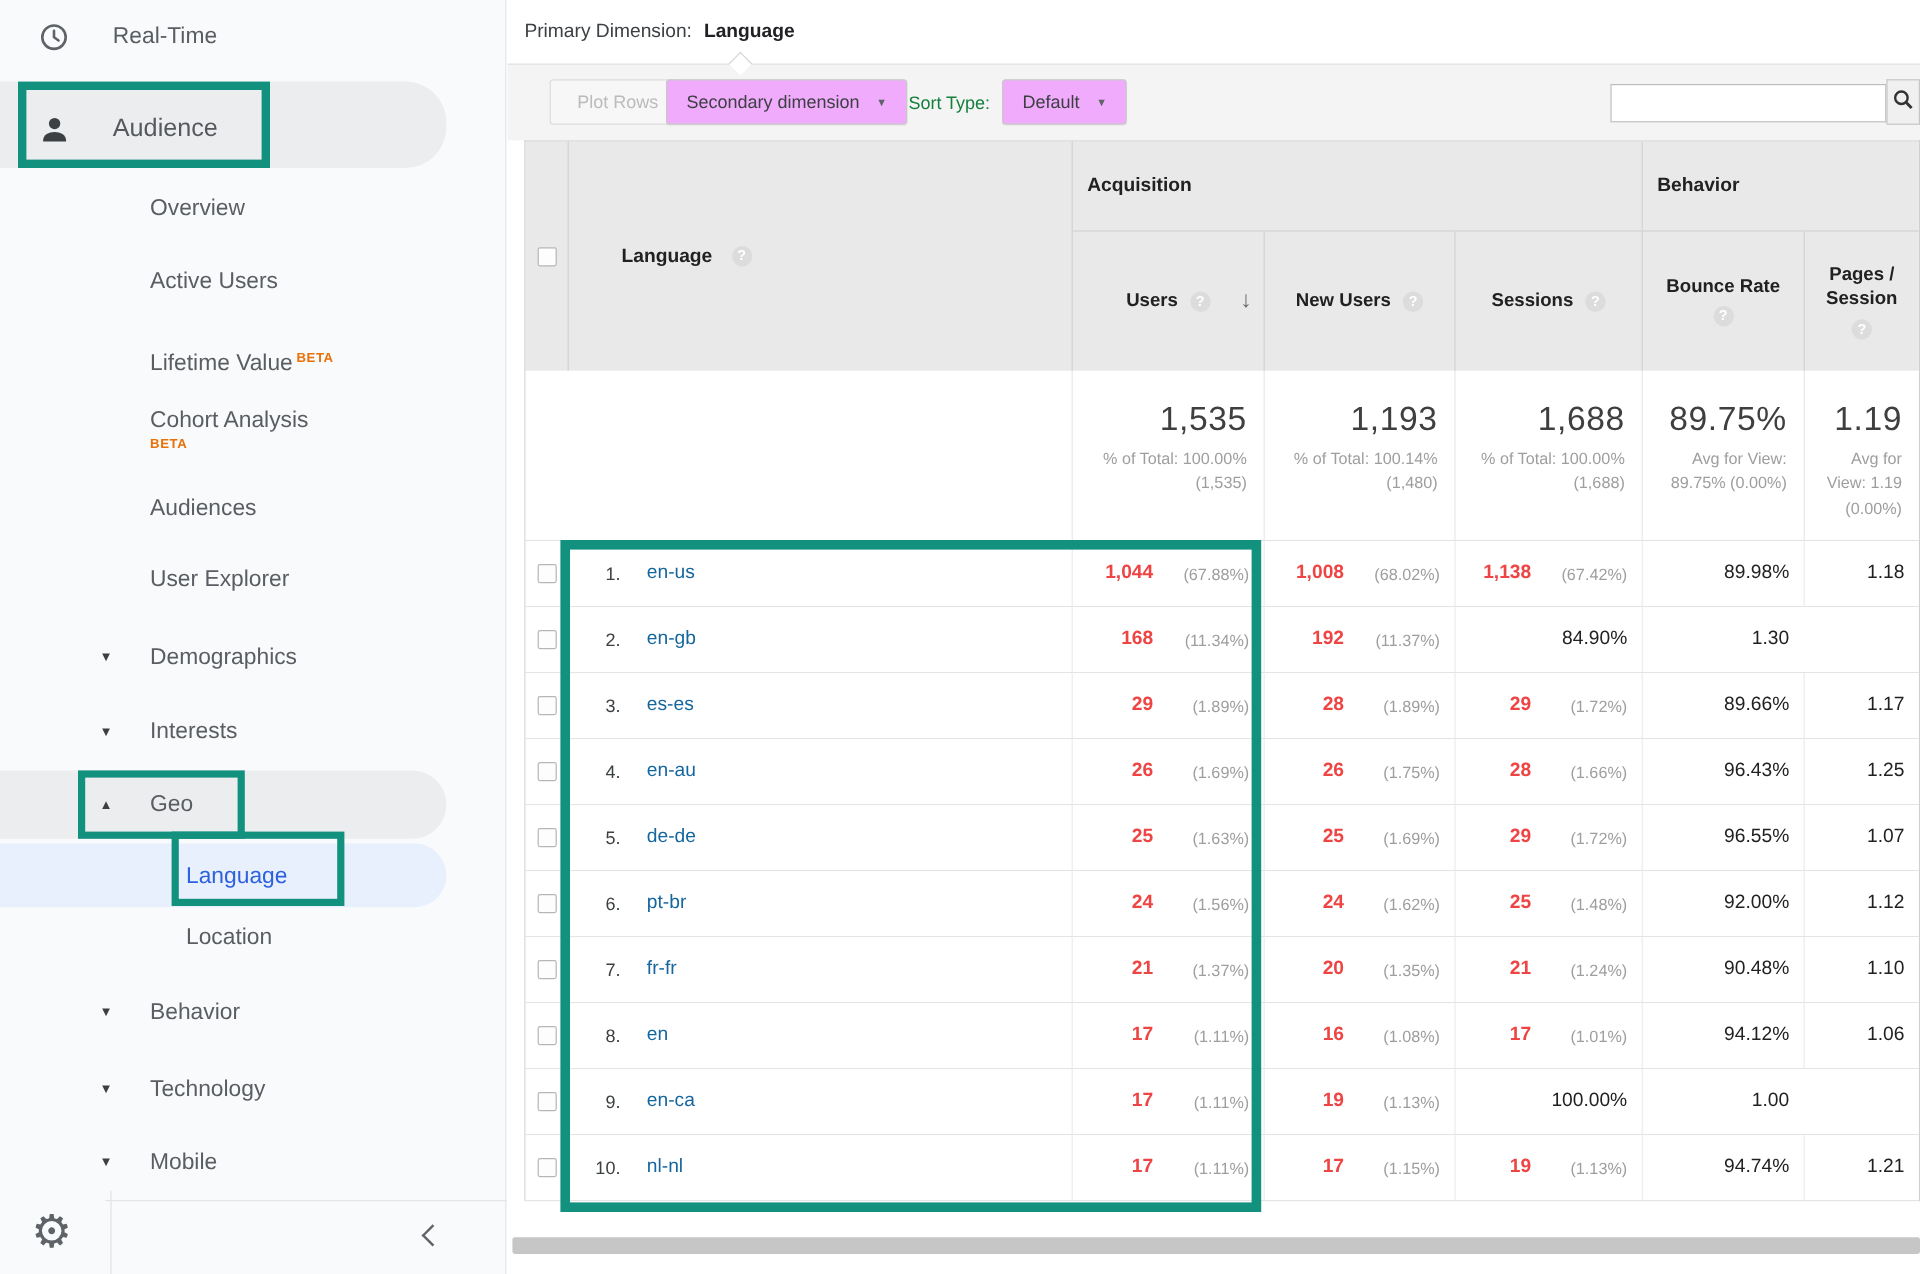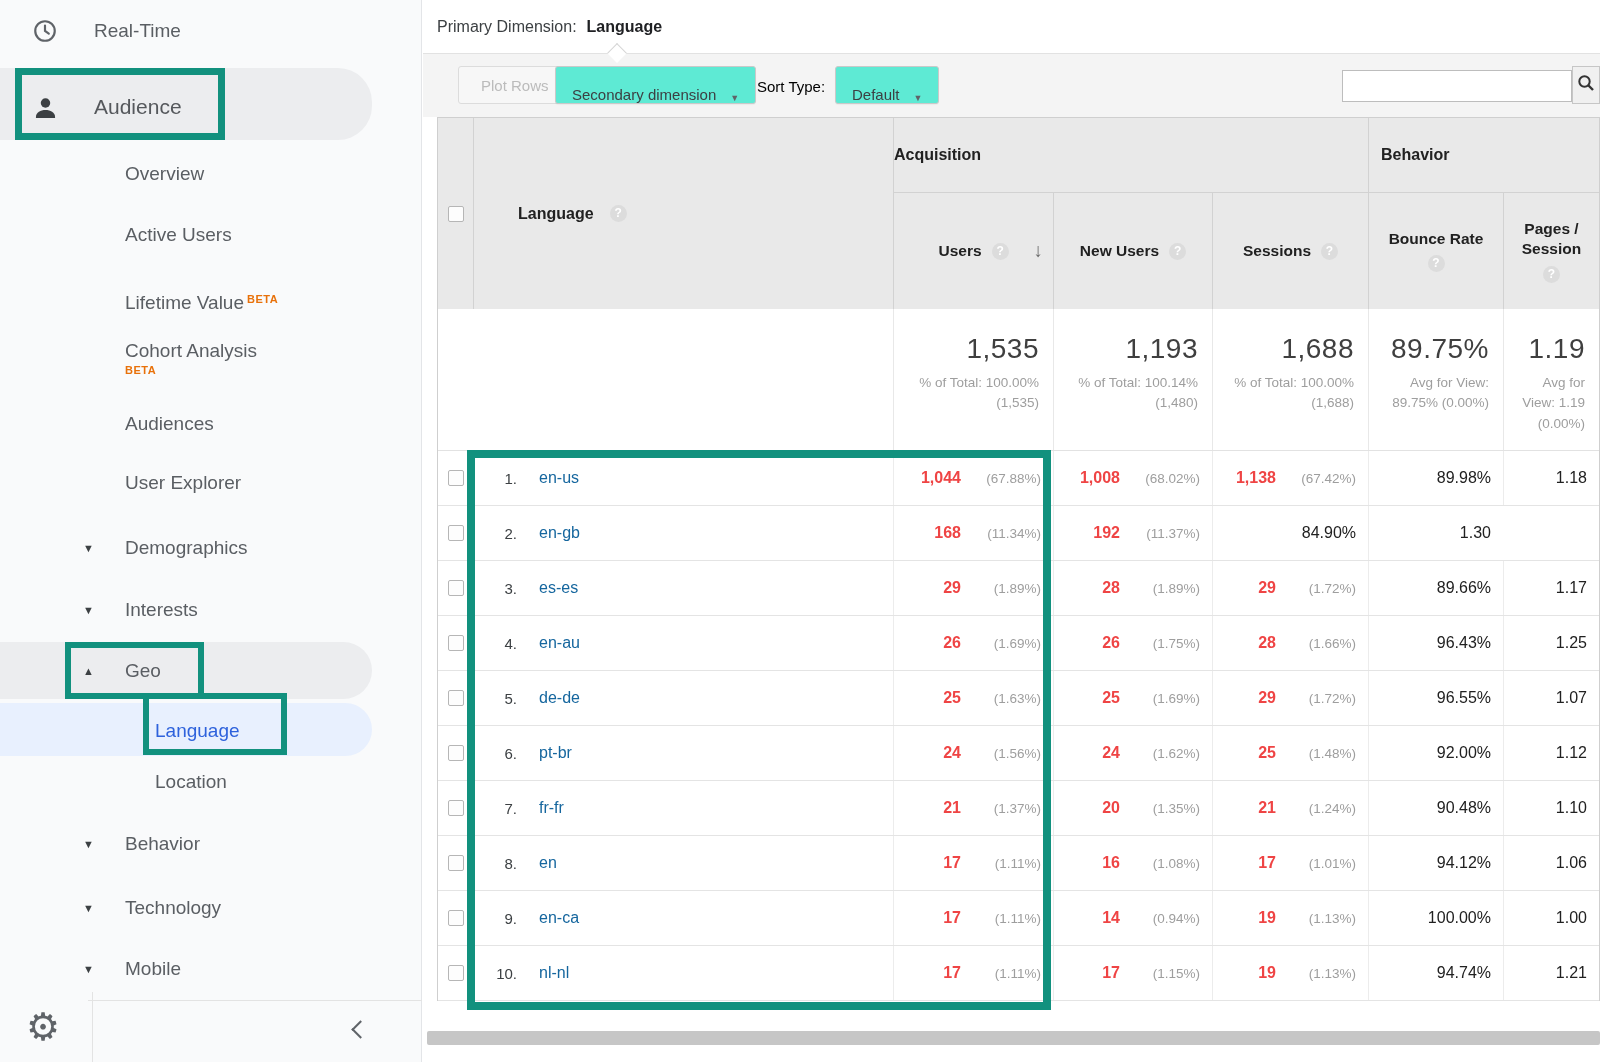--- a/index.html
+++ b/index.html
@@ -47,47 +47,47 @@
             display:flex; align-items:center; padding-left:14px; font-size:16px; color:#3C4043; }
   .pd-value { font-weight:bold; color:#202124; margin-left:10px; }
 
   .toolbar { position:absolute; left:0; top:53px; width:1177px; height:64px;
              background:#F4F4F4; border-top:1px solid #E2E2E2; }
   .notch { position:absolute; left:187px; top:-8px; width:14px; height:14px; background:#fff;
            border-left:1px solid #D5D5D5; border-top:1px solid #D5D5D5; transform:rotate(45deg); }
   .tbtn { position:absolute; top:12px; height:38px; border-radius:3px; font-size:15px;
           display:flex; align-items:center; padding:0 16px; cursor:pointer; }
   .btn-disabled { left:35px; background:#F7F7F7; border:1px solid #DCDCDC; color:#BBBBBB; cursor:default;padding-left:22px; }
-  .btn-dd { background:#5eead4; border:1px solid #C9C9C9; color:#3C4043;
-            box-shadow:0 1px 1px rgba(0,0,0,.04); gap:14px;align-items:flex-end; }
+  .btn-dd { background:#f0abfc; border:1px solid #C9C9C9; color:#3C4043;
+            box-shadow:0 1px 1px rgba(0,0,0,.04); gap:14px; }
   .btn-secondary { left:132px; }
   .btn-default   { left:412px; }
   .dd-arrow { font-size:9px; color:#5F6368; }
   .sort-label { position:absolute; left:334px; top:0; height:64px; display:flex; align-items:center;
-                font-size:15px; color:#000000; }
+                font-size:15px; color:#15803d; }
   .search-input { position:absolute; left:919px; top:16px; width:230px; height:32px;
                   border:1px solid #BDBDBD; background:#fff; font-size:14px; padding:0 8px;
                   font-family:inherit; outline:none; }
   .search-btn { position:absolute; left:1149px; top:12px; width:28px; height:38px;
                 background:#F0F0F0; border:1px solid #C6C6C6; display:flex; align-items:center;
                 justify-content:center; cursor:pointer; }
 
   
   .table { position:absolute; left:14px; top:117px; width:1163px;
            border:1px solid #CFCFCF; border-bottom:none; font-size:16px; }
   .grid { display:grid; grid-template-columns:36px 419px 160px 159px 156px 135px 1fr; }
 
   .thead { background:#E9E9E9; grid-template-rows:75px 116px; }
   .thead > div { border-color:#D2D2D2; }
   .h-check { grid-row:1/3; grid-column:1; border-right:1px solid; display:flex;
              align-items:center; justify-content:center; }
   .h-lang  { grid-row:1/3; grid-column:2; display:flex; align-items:center;
              padding-left:44px; gap:16px; font-weight:bold; }
   .h-acq   { grid-row:1; grid-column:3/6; border-left:1px solid; border-bottom:1px solid;
-             display:flex; align-items:center; font-weight:bold; font-size:16px; }
+             display:flex; align-items:center; padding-left:12px; font-weight:bold; font-size:16px; }
   .h-beh   { grid-row:1; grid-column:6/8; border-left:1px solid; border-bottom:1px solid;
              display:flex; align-items:center; padding-left:12px; font-weight:bold; font-size:16px; }
   .h-metric { grid-row:2; border-left:1px solid; display:flex; flex-direction:column;
               align-items:center; justify-content:center; gap:7px; font-weight:bold;
               font-size:15.5px; position:relative; cursor:pointer; text-align:center; }
   .h-metric .hrow { display:flex; align-items:center; gap:10px; }
   .h-users { grid-column:3; } .h-newusers { grid-column:4; } .h-sessions { grid-column:5; }
   .h-bounce { grid-column:6;align-items:center; } .h-pages { grid-column:7; }
   .h-pages .hlabel { max-width:82px; line-height:1.3; }
   .sort-arrow { position:absolute; right:10px; top:50%; transform:translateY(-50%);
@@ -526,24 +526,20 @@
           </div>
           <div class="c-lang">
             <span class="rank">9.</span>
             <a class="lang-link">en-ca</a>
           </div>
           <div class="c-num">
             <span class="num">17</span>
             <span class="pct">(1.11%)</span>
           </div>
           <div class="c-num">
-            <span class="num">14</span>
-            <span class="pct">(0.94%)</span>
-          </div>
-          <div class="c-num">
             <span class="num">19</span>
             <span class="pct">(1.13%)</span>
           </div>
           <div class="c-num">
             <span class="plain">100.00%</span>
           </div>
           <div class="c-num">
             <span class="plain">1.00</span>
           </div>
         </div>

